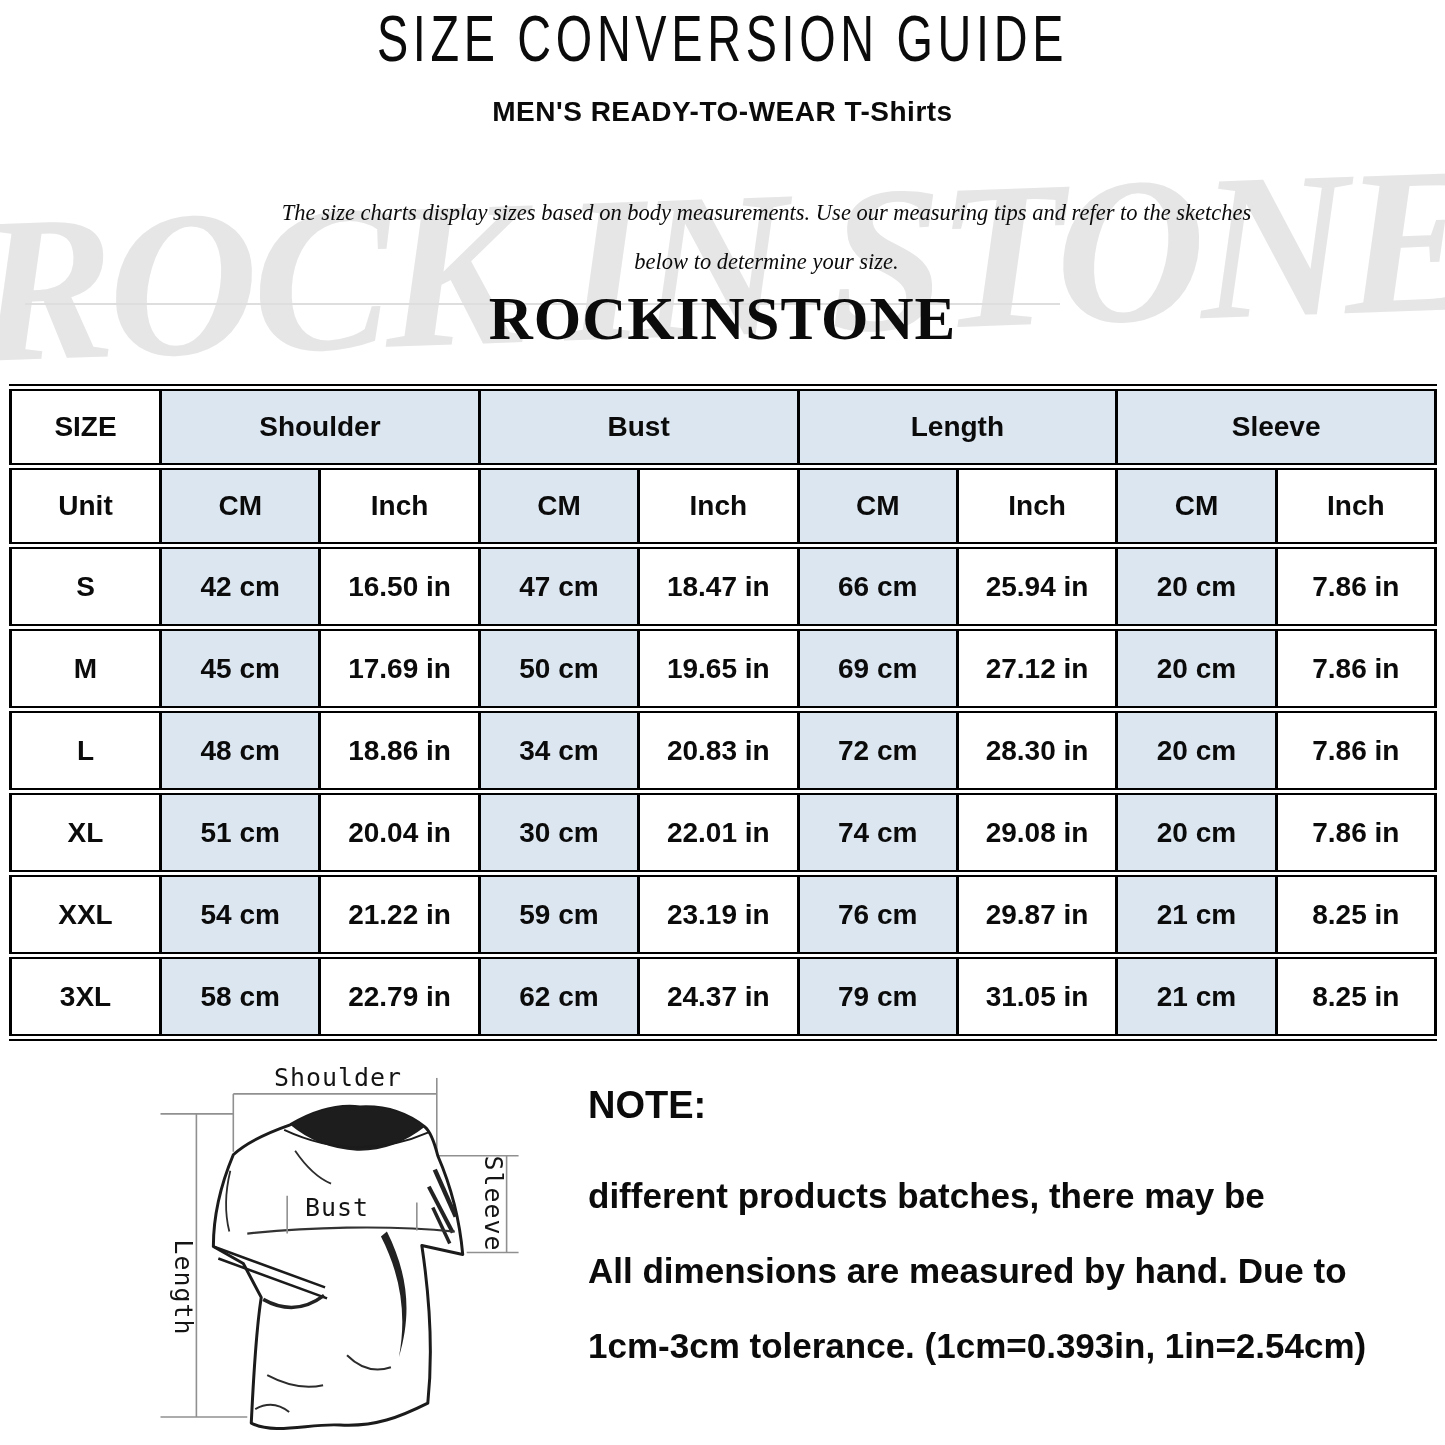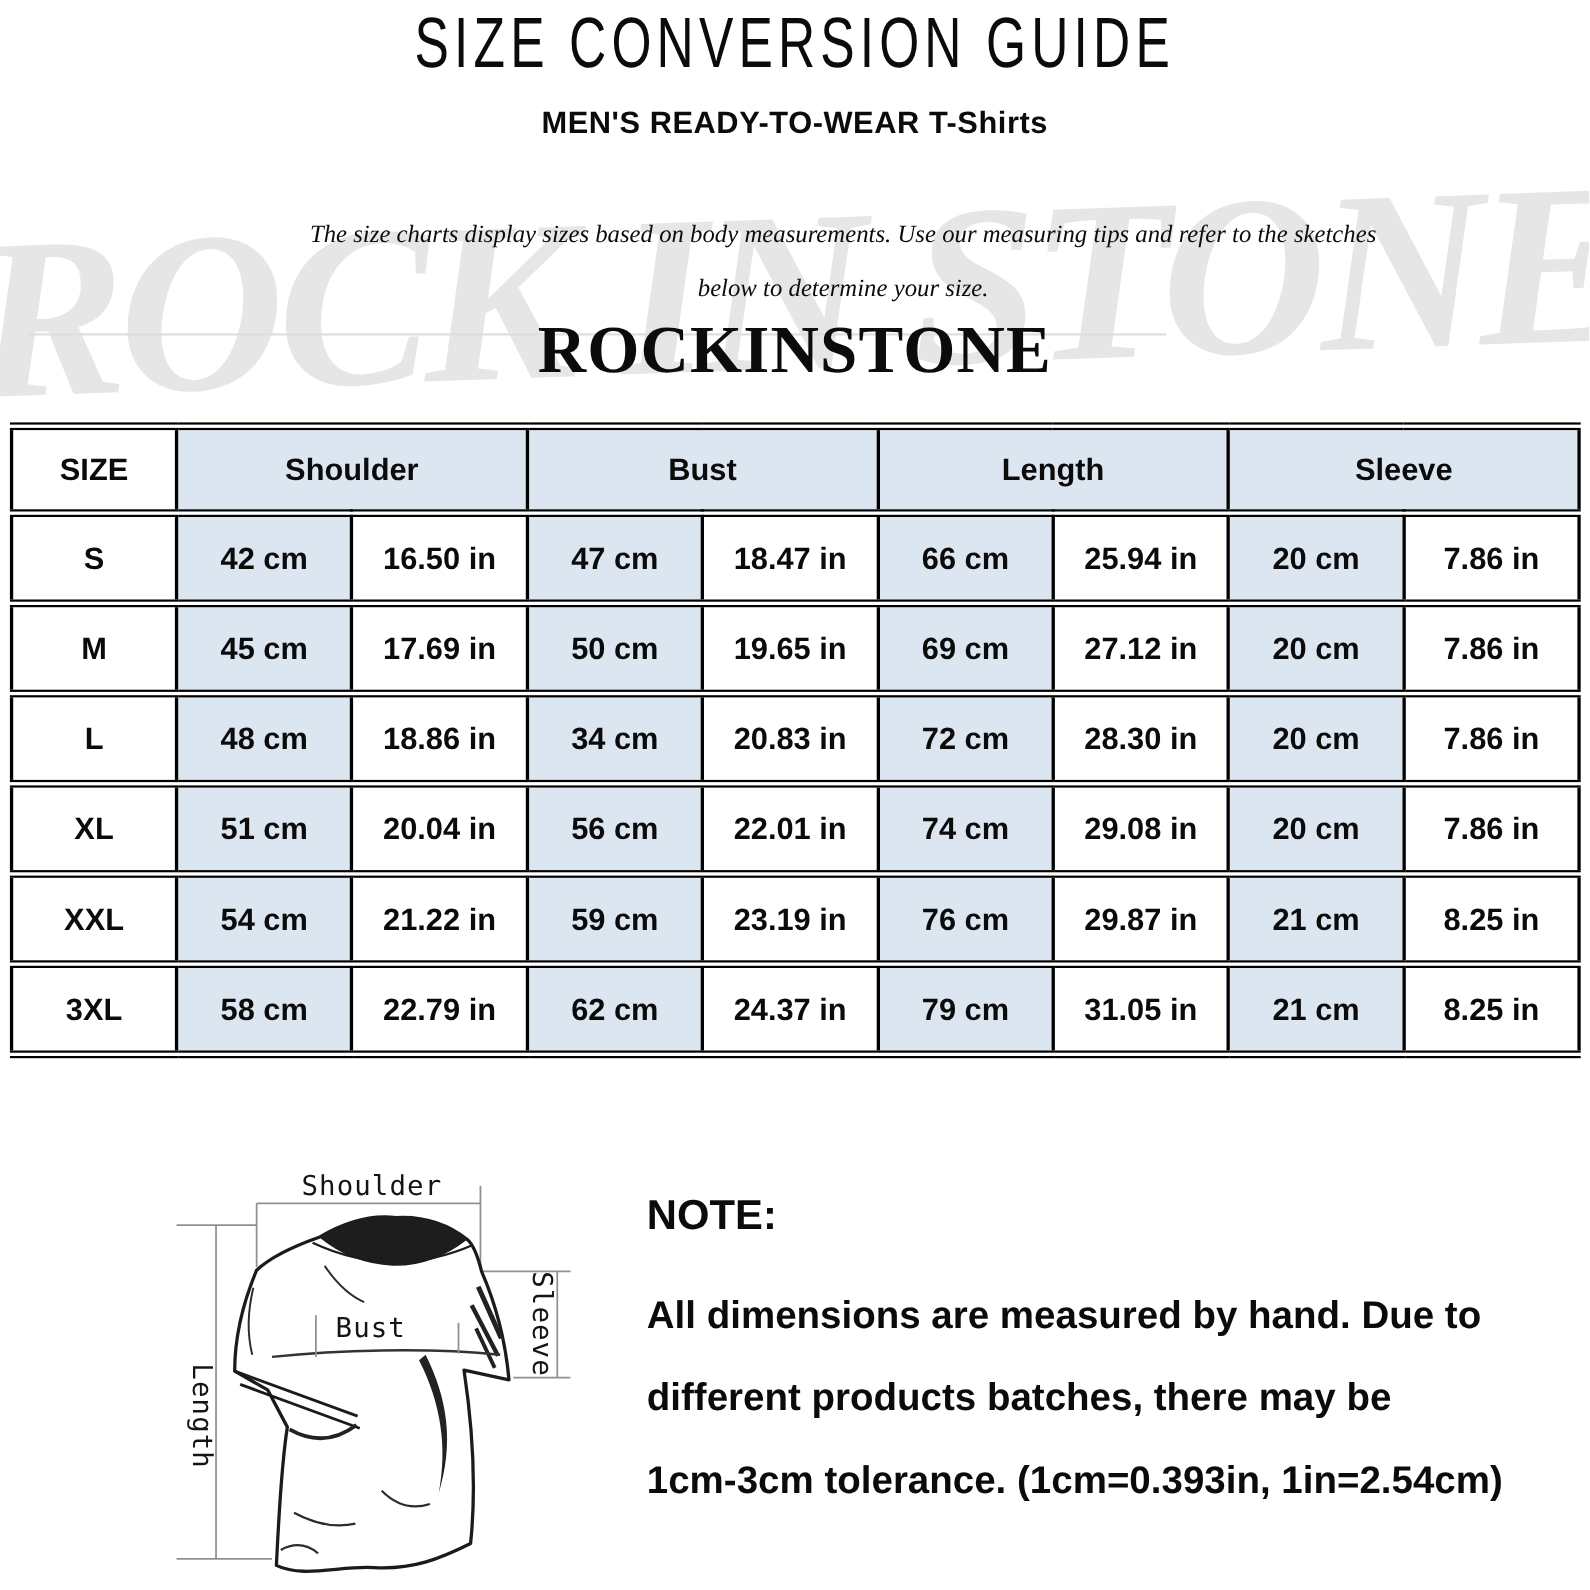--- a/index.html
+++ b/index.html
@@ -98,20 +98,31 @@
         <col>
     </colgroup>
     <tbody>
       <tr class="group-row">
         <th class="white">SIZE</th>
         <th class="blue" colspan="2">Shoulder</th>
         <th class="blue" colspan="2">Bust</th>
         <th class="blue" colspan="2">Length</th>
         <th class="blue" colspan="2">Sleeve</th>
       </tr>
+      <tr class="unit-row">
+        <th class="white">Unit</th>
+        <th class="blue">CM</th>
+        <th class="white">Inch</th>
+        <th class="blue">CM</th>
+        <th class="white">Inch</th>
+        <th class="blue">CM</th>
+        <th class="white">Inch</th>
+        <th class="blue">CM</th>
+        <th class="white">Inch</th>
+      </tr>
       <tr class="data-row">
         <td class="white">S</td>
         <td class="blue">42 cm</td>
         <td class="white">16.50 in</td>
         <td class="blue">47 cm</td>
         <td class="white">18.47 in</td>
         <td class="blue">66 cm</td>
         <td class="white">25.94 in</td>
         <td class="blue">20 cm</td>
         <td class="white">7.86 in</td>
@@ -135,21 +146,21 @@
         <td class="white">20.83 in</td>
         <td class="blue">72 cm</td>
         <td class="white">28.30 in</td>
         <td class="blue">20 cm</td>
         <td class="white">7.86 in</td>
       </tr>
       <tr class="data-row">
         <td class="white">XL</td>
         <td class="blue">51 cm</td>
         <td class="white">20.04 in</td>
-        <td class="blue">56 cm</td>
+        <td class="blue">30 cm</td>
         <td class="white">22.01 in</td>
         <td class="blue">74 cm</td>
         <td class="white">29.08 in</td>
         <td class="blue">20 cm</td>
         <td class="white">7.86 in</td>
       </tr>
       <tr class="data-row">
         <td class="white">XXL</td>
         <td class="blue">54 cm</td>
         <td class="white">21.22 in</td>
@@ -219,18 +230,18 @@
     <line x1="282" y1="147" x2="282" y2="175" stroke="#909090" stroke-width="1.6"></line>
 
     <text x="203" y="30" text-anchor="middle">Shoulder</text>
     <text x="202" y="160" text-anchor="middle">Bust</text>
     <text x="40" y="232" text-anchor="middle" transform="rotate(90 40 232)">Length</text>
     <text x="350" y="148" text-anchor="middle" transform="rotate(90 350 148)">Sleeve</text>
   </svg>
 
   <div class="note">
     <div class="note-heading">NOTE:</div>
+    <div class="note-line">different products batches, there may be</div>
     <div class="note-line">All dimensions are measured by hand. Due to</div>
-    <div class="note-line">different products batches, there may be</div>
     <div class="note-line">1cm-3cm tolerance. (1cm=0.393in, 1in=2.54cm)</div>
   </div>
 
 </div>
 
 </body></html>

